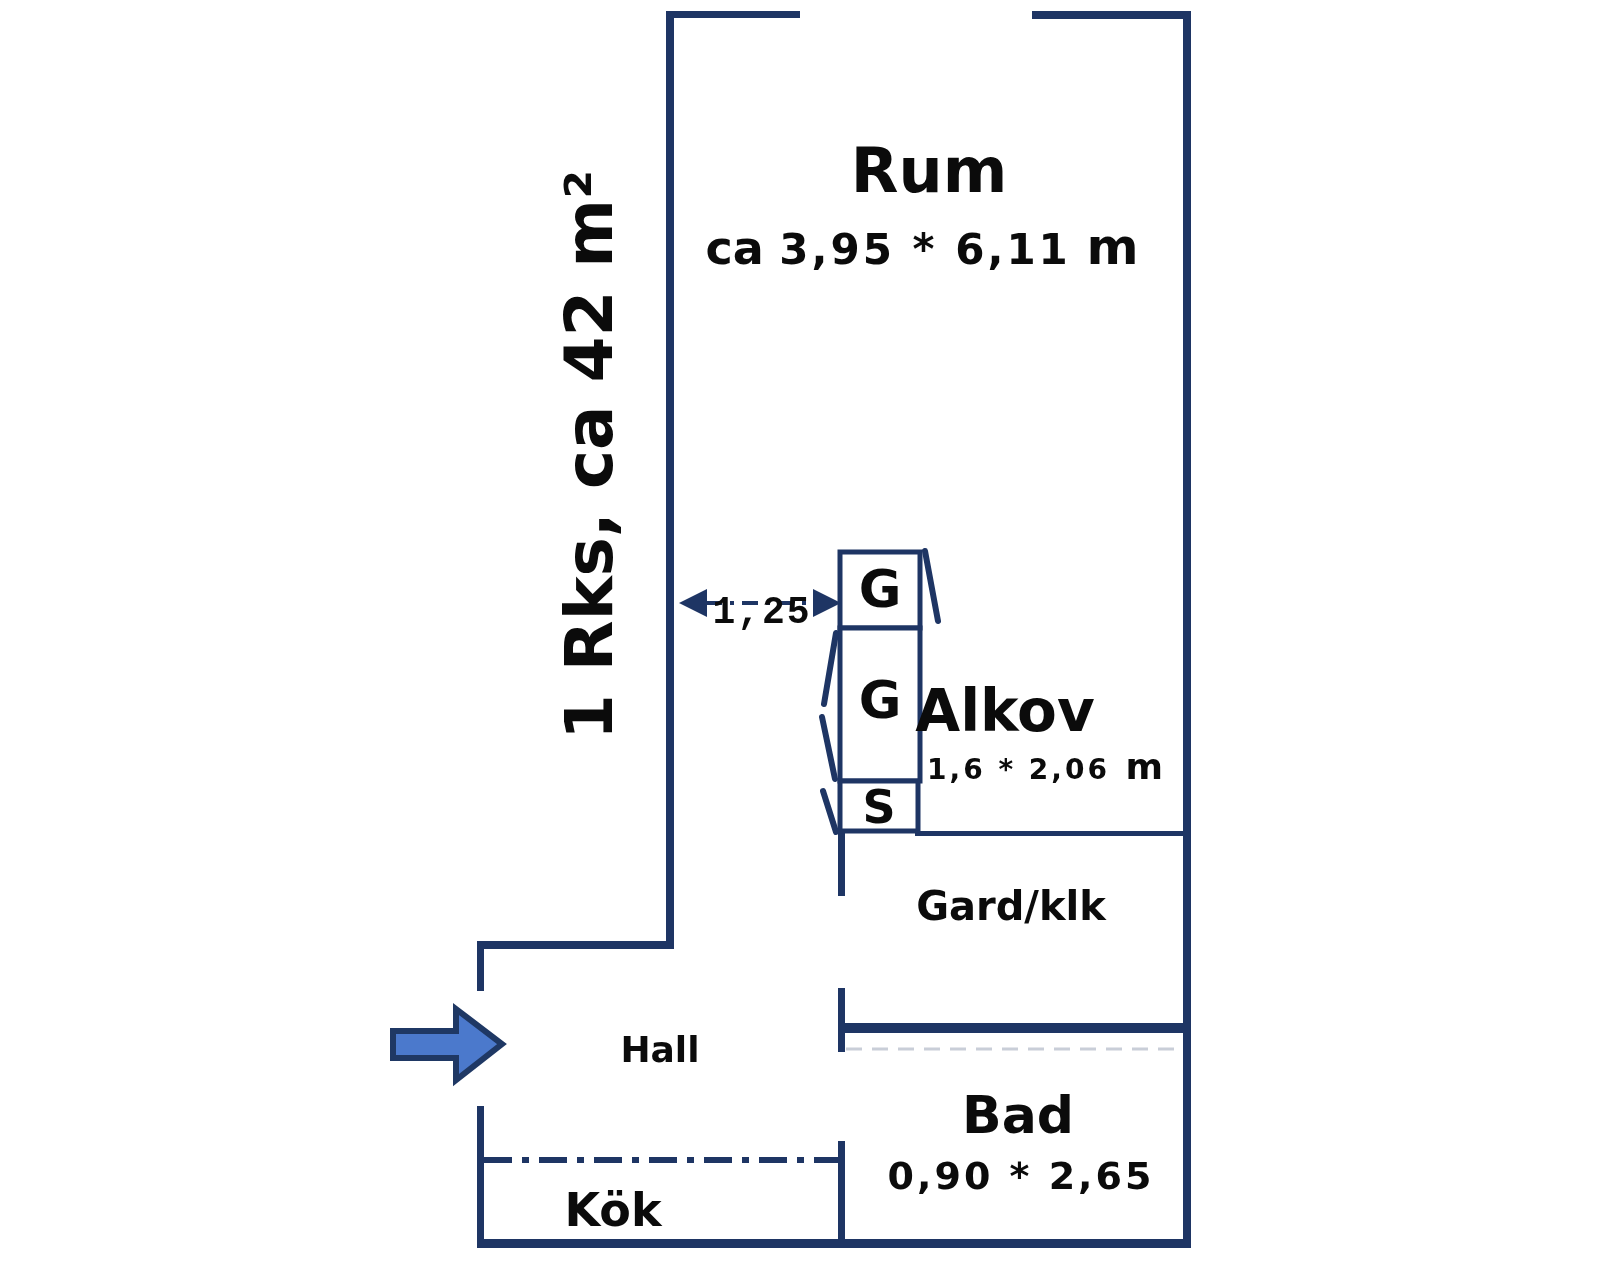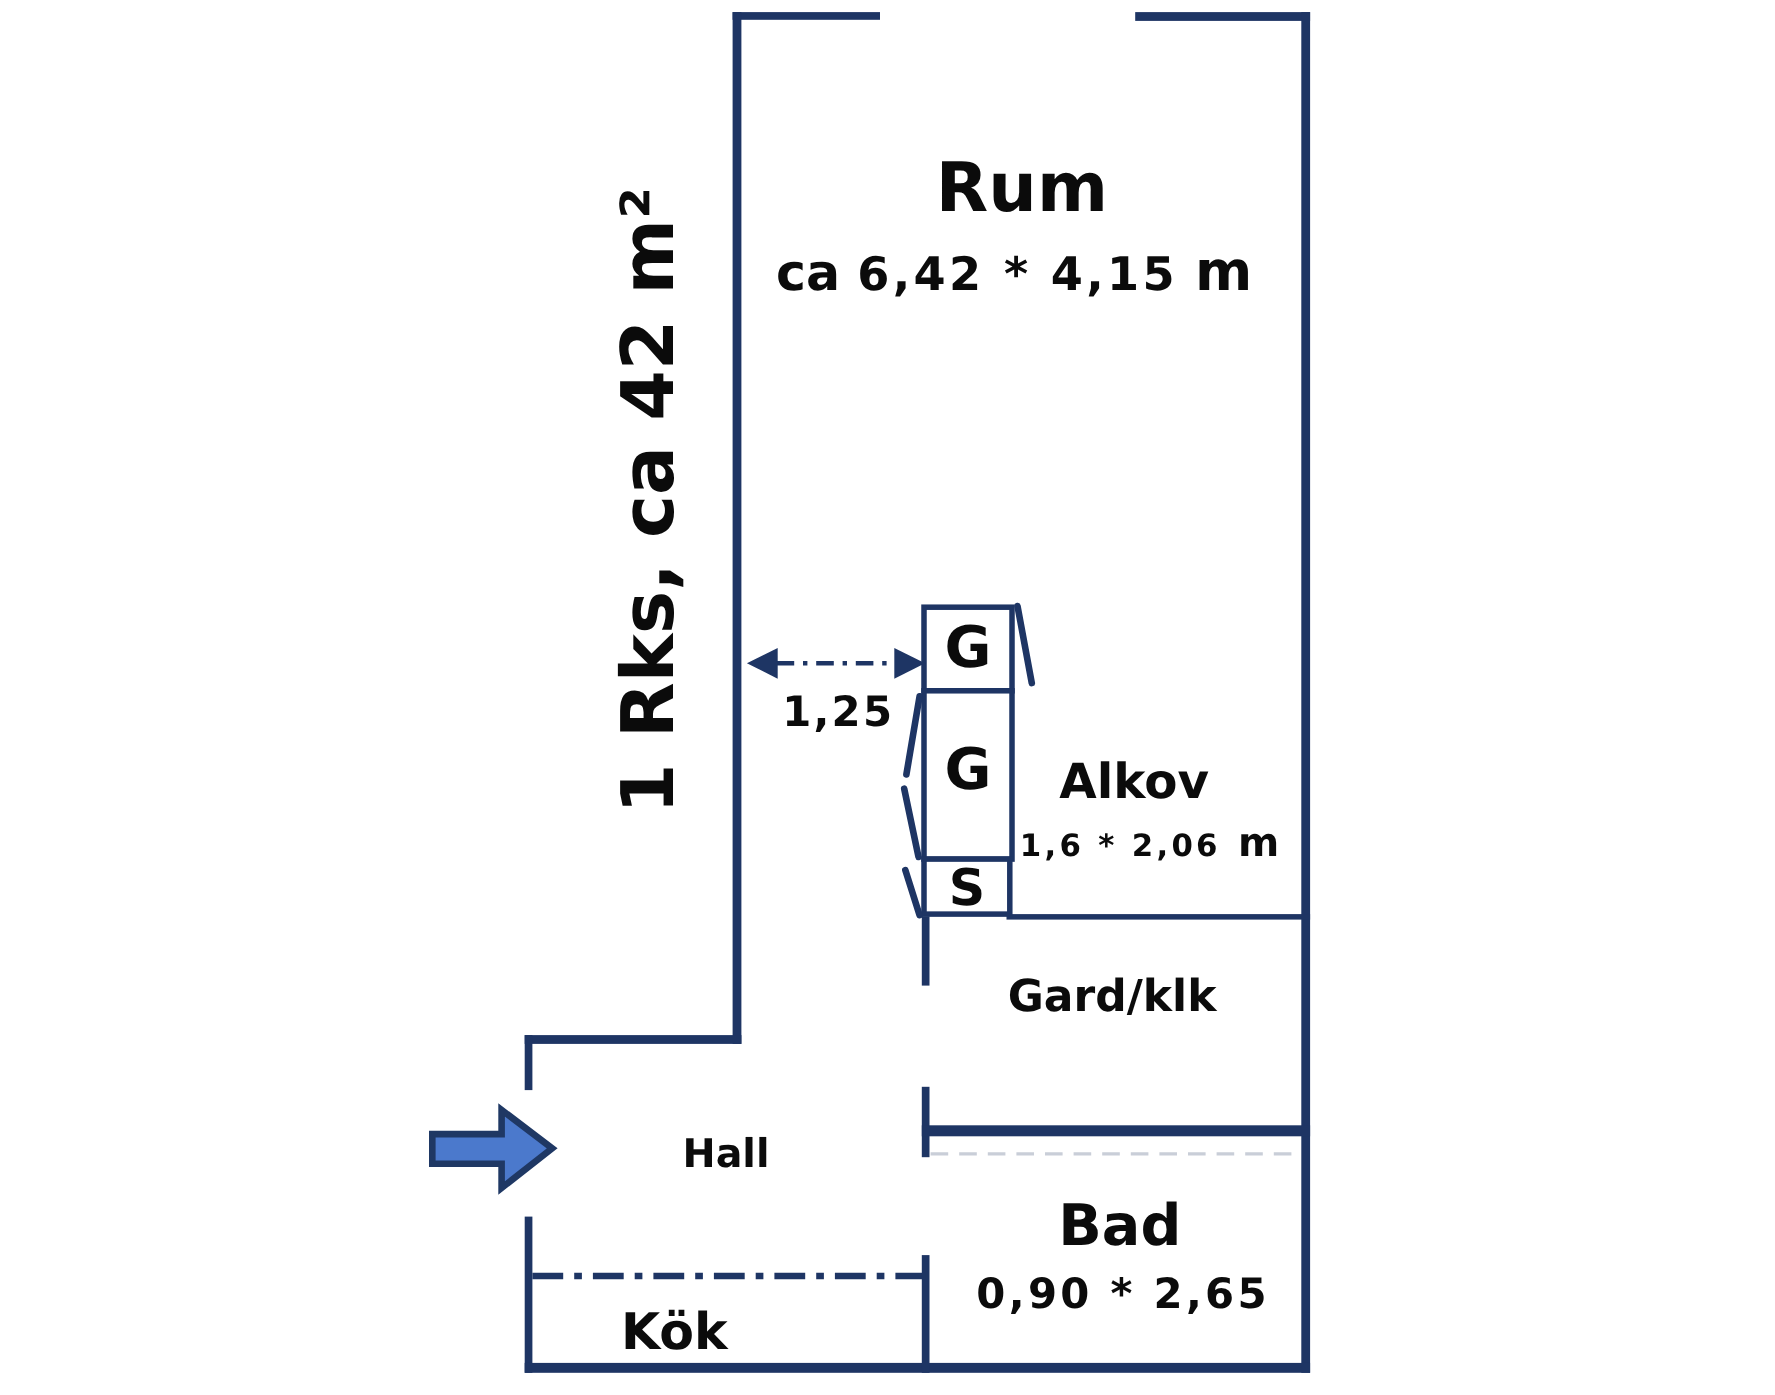--- a/index.html
+++ b/index.html
@@ -65,31 +65,31 @@
     <line x1="846" y1="1049" x2="1183" y2="1049" stroke="#c9ced8" stroke-width="3" stroke-dasharray="16 10"></line>
 
     <polygon points="393,1031 456,1031 456,1009 502,1044 456,1080 456,1058 393,1058" fill="#4b79cc" stroke="#1f3864" stroke-width="6" stroke-linejoin="miter"></polygon>
   </svg>
 
   <div class="label vertical" style="left:590px;top:455px;font-size:66px;">1 Rks, ca 42 m²</div>
 
   <div class="label" style="left:929px;top:171px;font-size:62px;">Rum</div>
   <div class="label dim rum-dim" style="left:922px;top:247px;">
     <span class="dpfx">ca</span>
-    <span class="dval">6,42 * 4,15</span>
+    <span class="dval">3,95 * 6,11</span>
     <span class="dunit">m</span>
   </div>
 
-  <div class="label" style="left:762px;top:647px;font-size:38px;letter-spacing:2px;">1,25</div>
+  <div class="label" style="left:762px;top:613px;font-size:38px;letter-spacing:2px;font-family:Liberation Mono, monospace;">1,25</div>
 
   <div class="label" style="left:880px;top:589px;font-size:52px;">G</div>
   <div class="label" style="left:880px;top:700px;font-size:52px;">G</div>
   <div class="label" style="left:879px;top:807px;font-size:46px;">S</div>
 
-  <div class="label" style="left:1031px;top:711px;font-size:44px;text-align:center;">Alkov</div>
+  <div class="label" style="left:1005px;top:711px;font-size:58px;text-align:center;">Alkov</div>
   <div class="label dim alkov-dim" style="left:1045px;top:762px;">
     <span class="dval">1,6 * 2,06</span>
     <span class="dunit">m</span>
   </div>
 
   <div class="label" style="left:1011px;top:906px;font-size:40px;">Gard/klk</div>
 
   <div class="label" style="left:1018px;top:1115px;font-size:52px;">Bad</div>
   <div class="label dim" style="left:1021px;top:1176px;font-size:38px;">
     <span class="dval">0,90 * 2,65</span>

